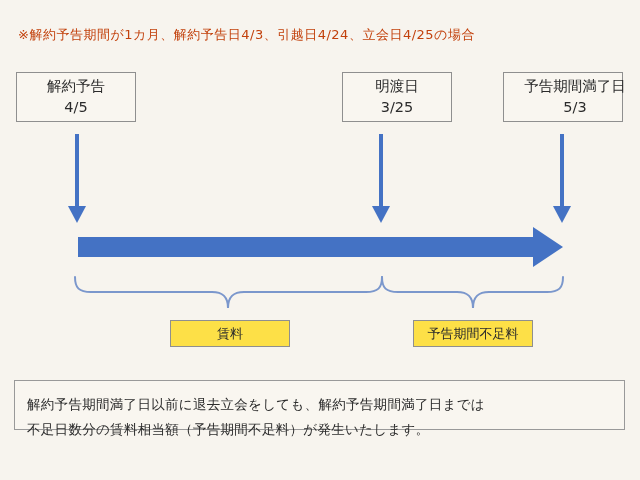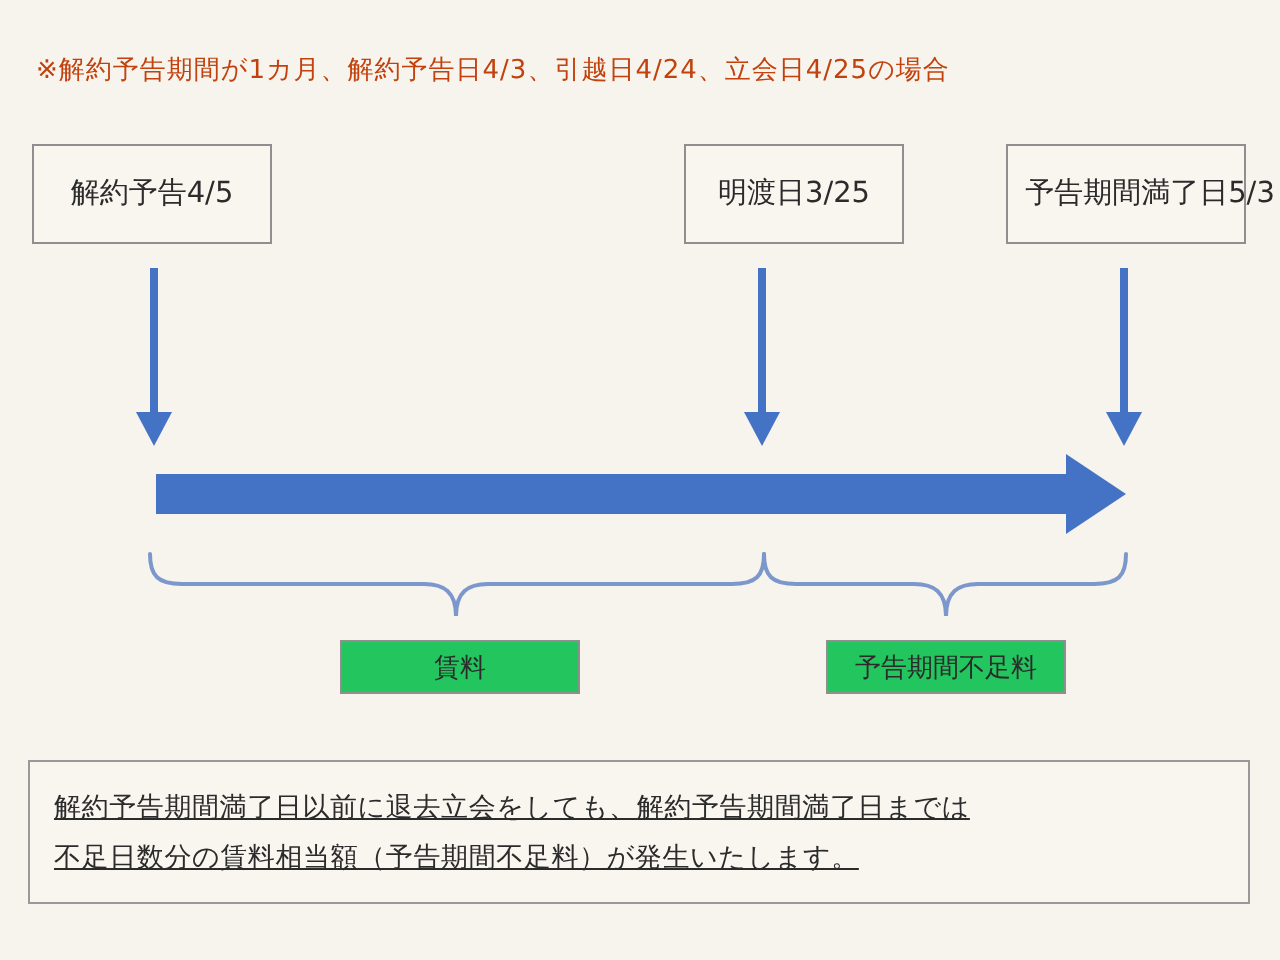--- a/index.html
+++ b/index.html
@@ -23,20 +23,21 @@
     white-space:nowrap;
   }
   .event-box{
     position:absolute;
     top:72px;
     width:120px;height:50px;
     border:1px solid #8f8f8f;
     background:#f9f6f0;
     box-sizing:border-box;
     display:flex;
+    flex-direction:column;
     align-items:center;
     justify-content:center;
     text-align:center;
   }
   .event-box .label{
     font-size:14.5px;
     line-height:21px;
     white-space:nowrap;
   }
   .event-box .date{
@@ -50,42 +51,41 @@
     position:absolute;
     left:0;top:0;
     width:640px;height:480px;
     pointer-events:none;
   }
   .span-box{
     position:absolute;
     top:320px;
     width:120px;height:27px;
     border:1px solid #8f8f8f;
-    background:#22c55e;
+    background:#fde047;
     box-sizing:border-box;
     display:flex;
     align-items:center;
     justify-content:center;
     font-size:13px;
     white-space:nowrap;
   }
   #span-box-1{left:170px;}
   #span-box-2{left:413px;}
   .footer-box{
     position:absolute;
     left:14px;top:380px;
-    width:611px;height:72px;
+    width:611px;height:50px;
     border:1px solid #999999;
     background:#f9f6f0;
     box-sizing:border-box;
     padding:11px 12px;
     font-size:13.5px;
     line-height:25px;
     letter-spacing:0.3px;
-    text-decoration:underline;
   }
   .footer-box .line{white-space:nowrap;}
 </style>
 </head>
 <body>
 
 <div class="canvas">
 
   <div class="note">※解約予告期間が1カ月、解約予告日4/3、引越日4/24、立会日4/25の場合</div>
 

